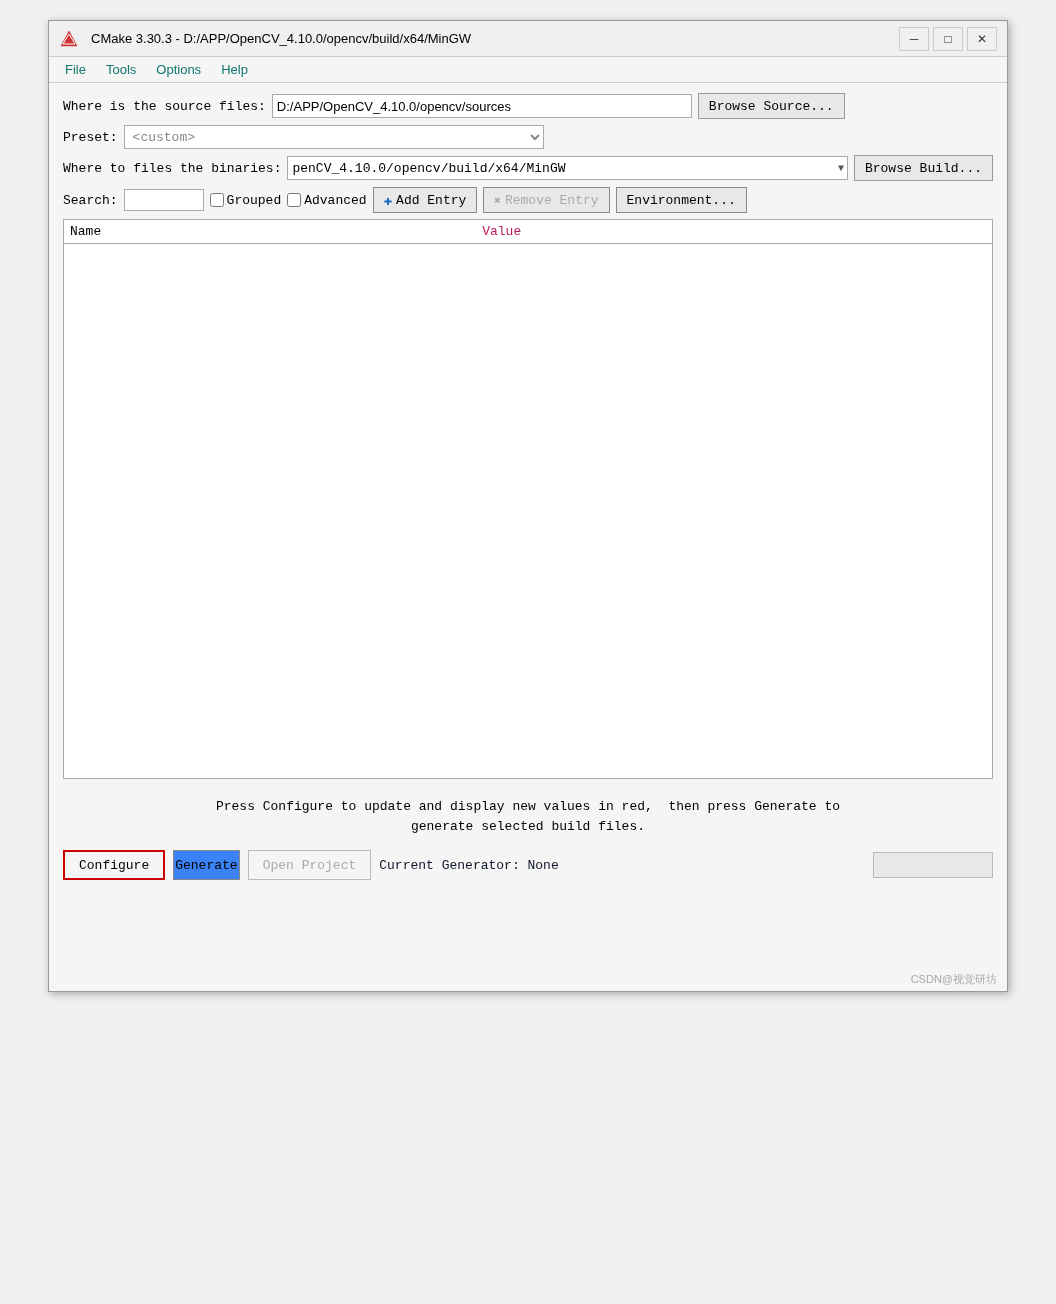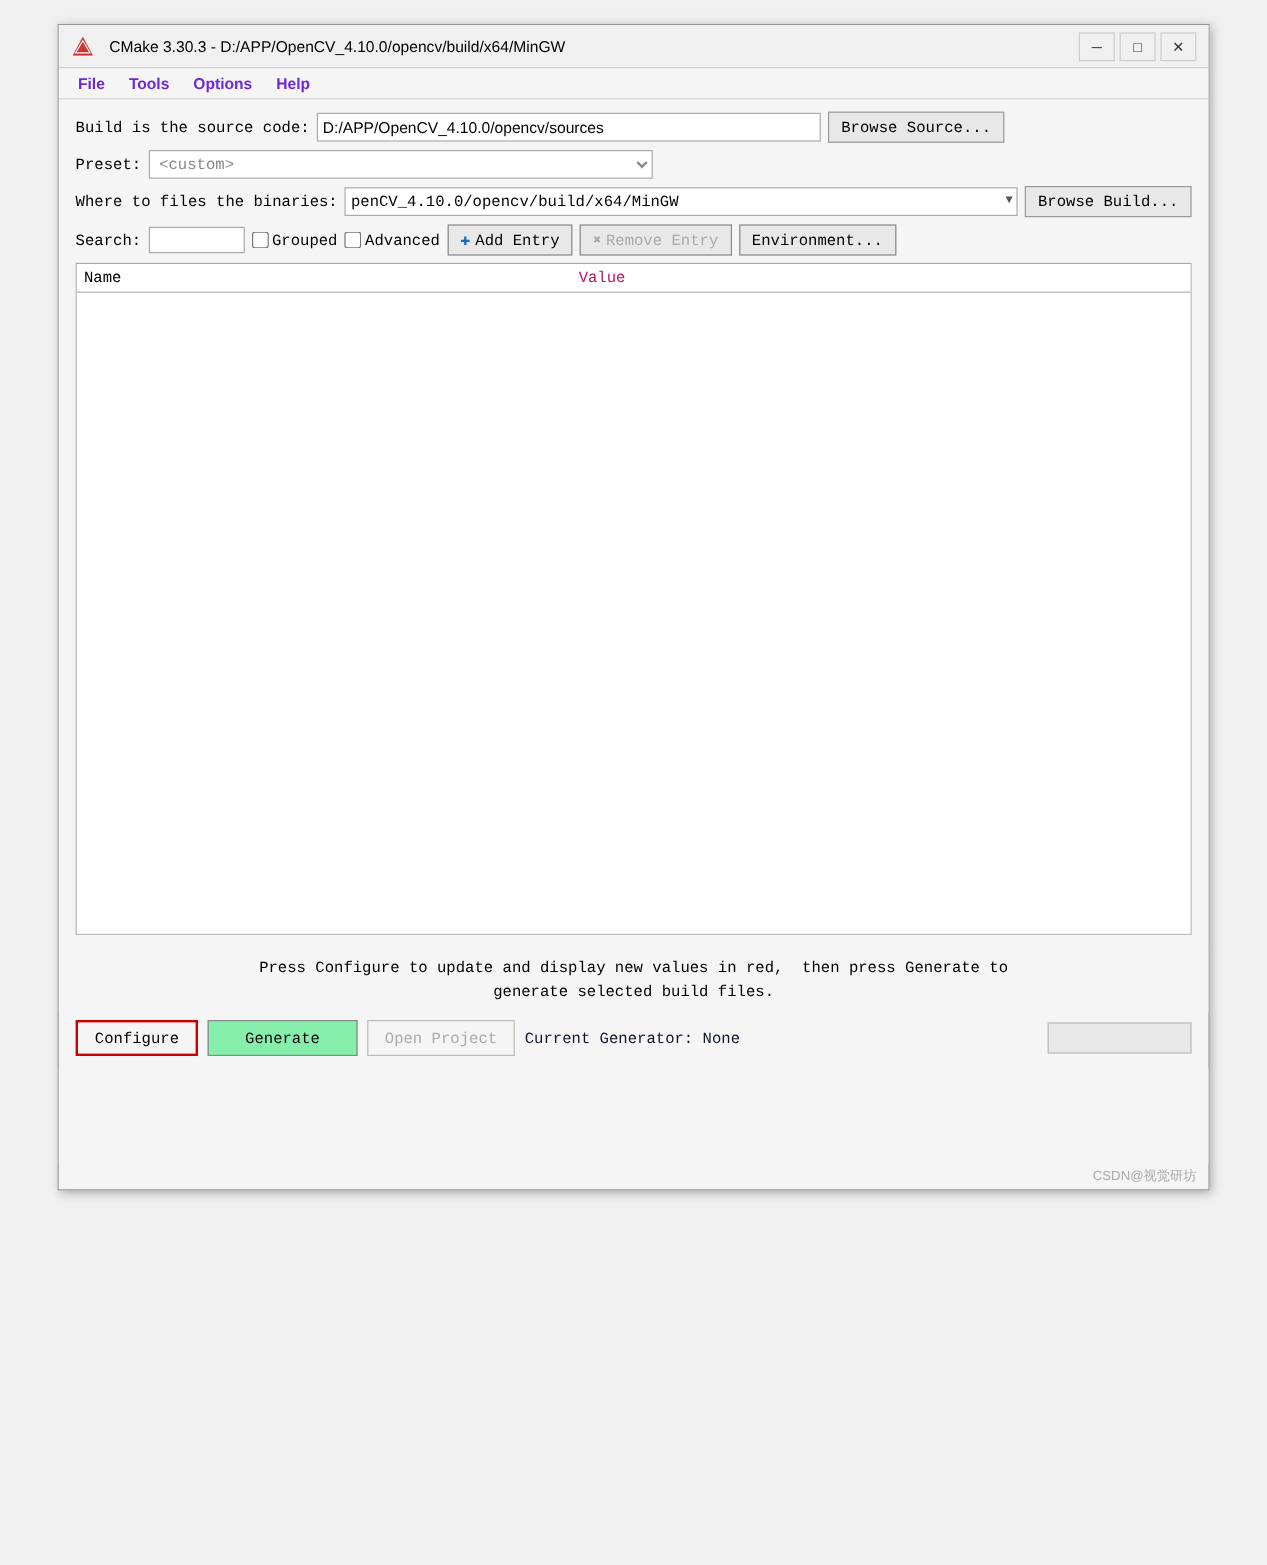--- a/index.html
+++ b/index.html
@@ -75,22 +75,21 @@
       padding: 2px 6px;
       border-bottom: 1px solid #ccc;
       background: #f5f5f5;
     }
 
     .menu-item {
       padding: 3px 10px;
       cursor: pointer;
       font-family: 'Segoe UI', sans-serif;
       font-size: 13px;
-      color: #6d28d9;
-      font-weight: bold;
+      color: #0f766e;
     }
 
     
     .content {
       padding: 10px 14px;
       background: #f5f5f5;
       display: flex;
       flex-direction: column;
       gap: 6px;
     }
@@ -320,22 +319,22 @@
       background: #f5f5f5;
       border: 2px solid #cc0000;
       font-family: 'Courier New', monospace;
       font-size: 13px;
       cursor: pointer;
       color: #000;
     }
 
     .generate-btn {
       height: 30px;
-      padding: 2px 30px;
-      background: #86efac;
+      padding: 2px 1px;
+      background: #3b82f6;
       border: 1px solid #888;
       font-family: 'Courier New', monospace;
       font-size: 13px;
       cursor: pointer;
     }
 
     .open-project-btn {
       height: 30px;
       padding: 2px 14px;
       background: #f5f5f5;
@@ -405,21 +404,21 @@
   <div class="menu-bar">
     <div class="menu-item">File</div>
     <div class="menu-item">Tools</div>
     <div class="menu-item">Options</div>
     <div class="menu-item">Help</div>
   </div>
 
   <div class="content">
 
     <div class="form-row">
-      <span class="form-label">Build is the source code:</span>
+      <span class="form-label">Where is the source files:</span>
       <input class="form-input-full" type="text" value="D:/APP/OpenCV_4.10.0/opencv/sources" style="">
       <button class="form-button">Browse Source...</button>
     </div>
 
     <div class="form-row">
       <span class="form-label">Preset:</span>
       <div style="width: 420px; position: relative; display: flex; align-items: center;">
         <select class="preset-select">
           <option value="custom">&lt;custom&gt;</option>
         </select>

